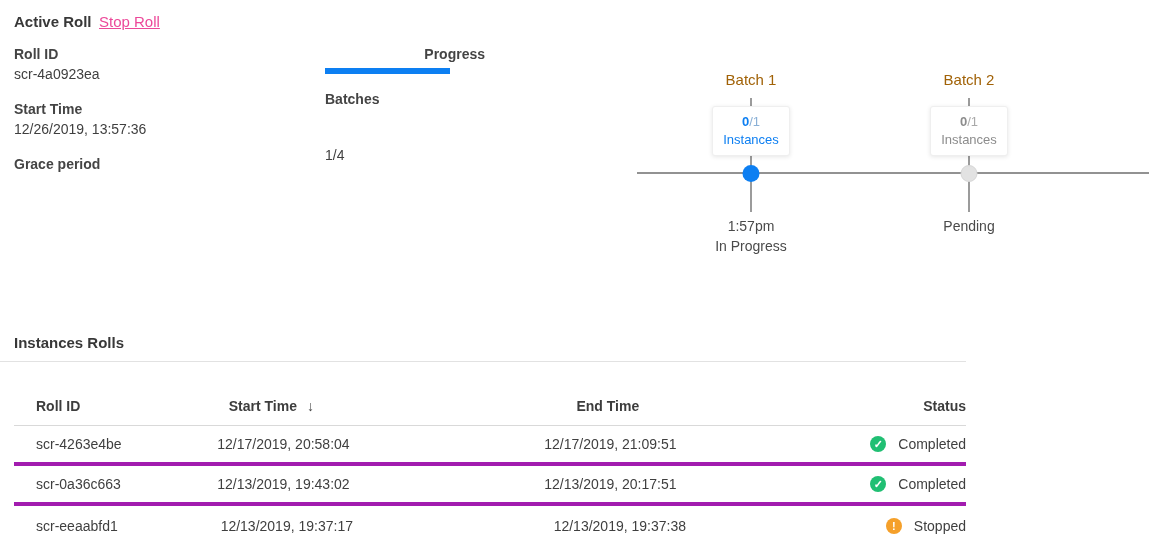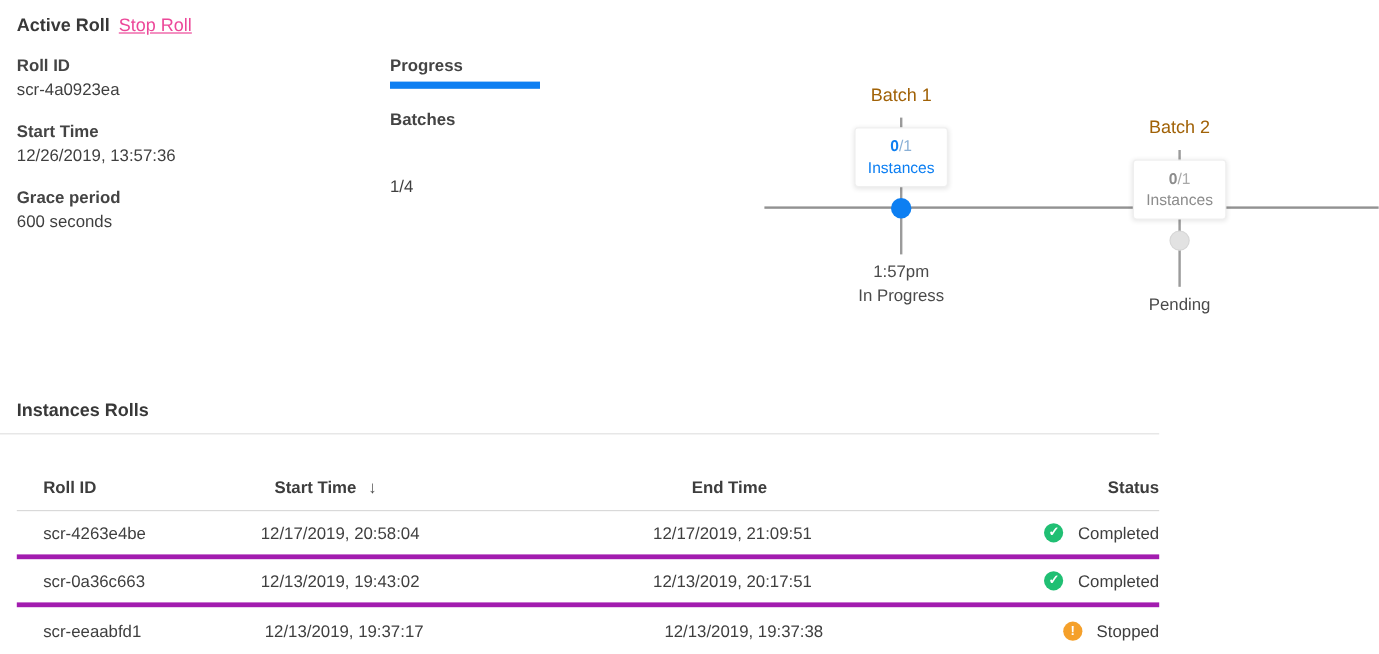--- a/index.html
+++ b/index.html
@@ -13,32 +13,32 @@
     text-decoration:underline; cursor:pointer; }
 
   
   .fields { position:absolute; left:14px; top:44px; }
   .field { margin-bottom:15px; }
   .field-label { font-size:14px; font-weight:600; color:#444; line-height:20px; }
   .field-value { font-size:14px; color:#3f3f3f; line-height:20px; }
 
   
   .progress-col { position:absolute; left:325px; top:44px; width:160px; }
-  .progress-label { font-size:14px; font-weight:600; color:#444; line-height:20px; }
+  .progress-label { font-size:14px; font-weight:600; color:#444; line-height:20px;text-align:right; }
   .progress-track { margin-top:4px; width:125px; height:6px; background:#e8e8e8; }
   .progress-fill { height:6px; background:#0d7ff2; }
   .batches-label { margin-top:15px; font-size:14px; font-weight:600; color:#444; line-height:20px; }
   .batches-value { font-size:14px; color:#3f3f3f; line-height:20px;margin-top:36px; }
 
   
   .timeline { position:absolute; left:637px; top:70px; width:512px; height:190px; }
   .hline { position:absolute; left:0; right:0; top:102px; height:2px; background:#929292; }
   .batch-group { position:absolute; top:0; width:160px; height:190px; }
   .batch-group.b1 { left:34px; }
-  .batch-group.b2 { left:266px;margin-top:27px; }
+  .batch-group.b2 { left:252px; }
   .batch-name { position:absolute; top:0; width:100%; text-align:center; font-size:15px; color:#a16207; line-height:20px; }
   .vline { position:absolute; top:28px; left:50%; margin-left:-1px; width:2px; height:114px; background:#9b9b9b; z-index:1; }
   .batch-card { position:absolute; top:36px; left:50%; transform:translateX(-50%); width:78px; height:50px;
     background:#fff; border:1px solid #efefef; border-radius:3px; box-shadow:0 1px 4px rgba(0,0,0,.10);
     z-index:2; text-align:center; padding-top:6px; font-size:13px; line-height:18px; cursor:pointer; }
   .dot { position:absolute; top:95px; left:50%; transform:translateX(-50%); width:17px; height:17px;
     border-radius:50%; z-index:3; }
   .b1 .dot { background:#0d7ff2; }
   .b2 .dot { background:#e2e2e2; border:1px solid #d7d7d7; }
   .b1 .count-done { color:#0d7ff2; font-weight:bold; }
@@ -80,21 +80,20 @@
     <div class="field">
       <div class="field-label">Roll ID</div>
       <div class="field-value">scr-4a0923ea</div>
     </div>
     <div class="field">
       <div class="field-label">Start Time</div>
       <div class="field-value">12/26/2019, 13:57:36</div>
     </div>
     <div class="field">
       <div class="field-label">Grace period</div>
-      <div class="field-value">600 seconds</div>
     </div>
   </div>
 
   <div class="progress-col">
     <div class="progress-label">Progress</div>
     <div class="progress-track">
       <div class="progress-fill" style="width: 100%;"></div>
     </div>
     <div class="batches-label">Batches</div>
     <div class="batches-value">1/4</div>

